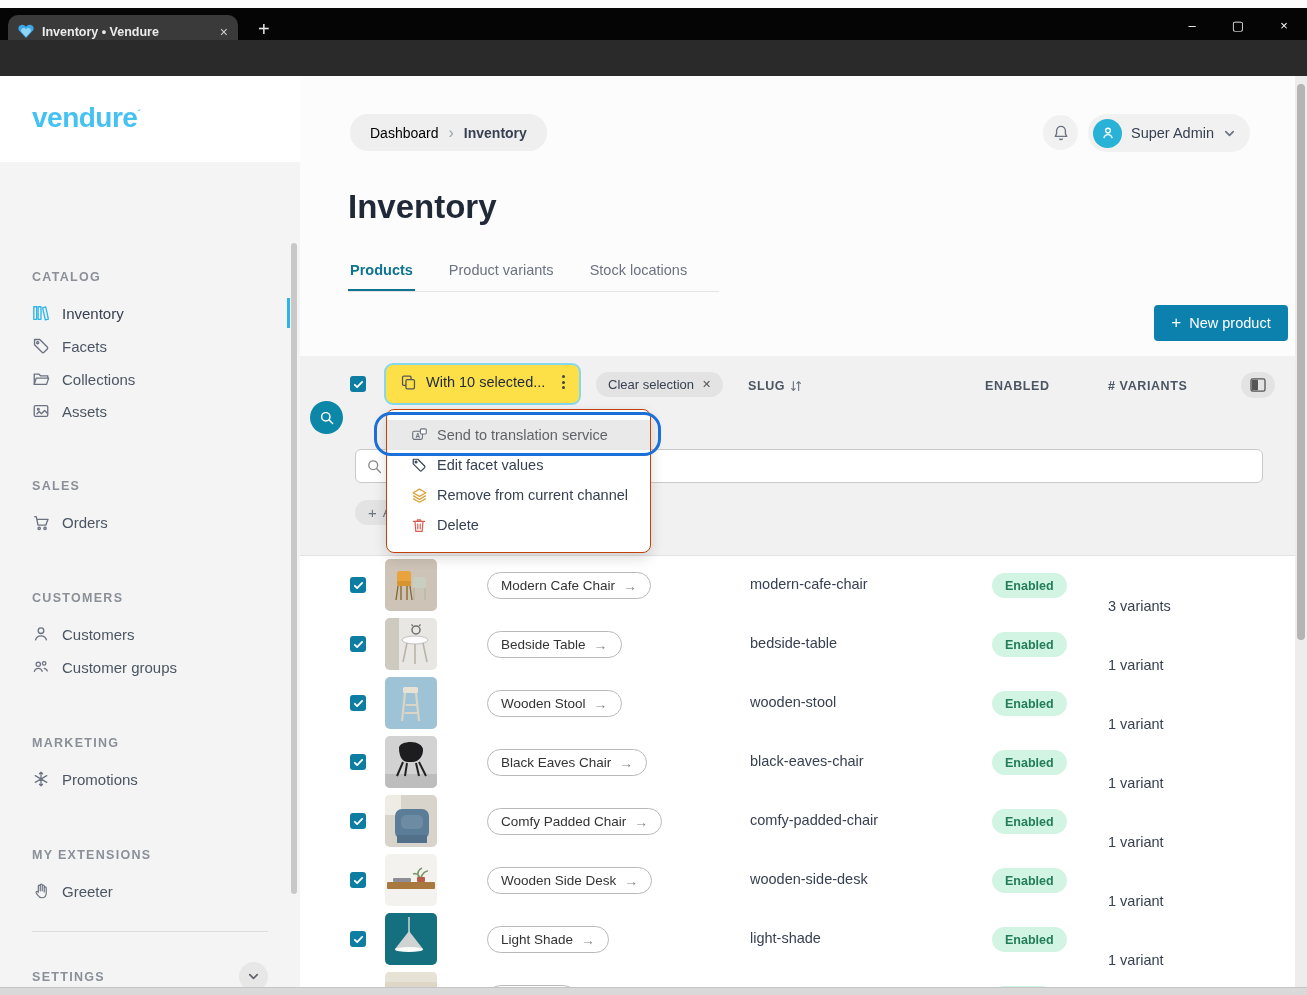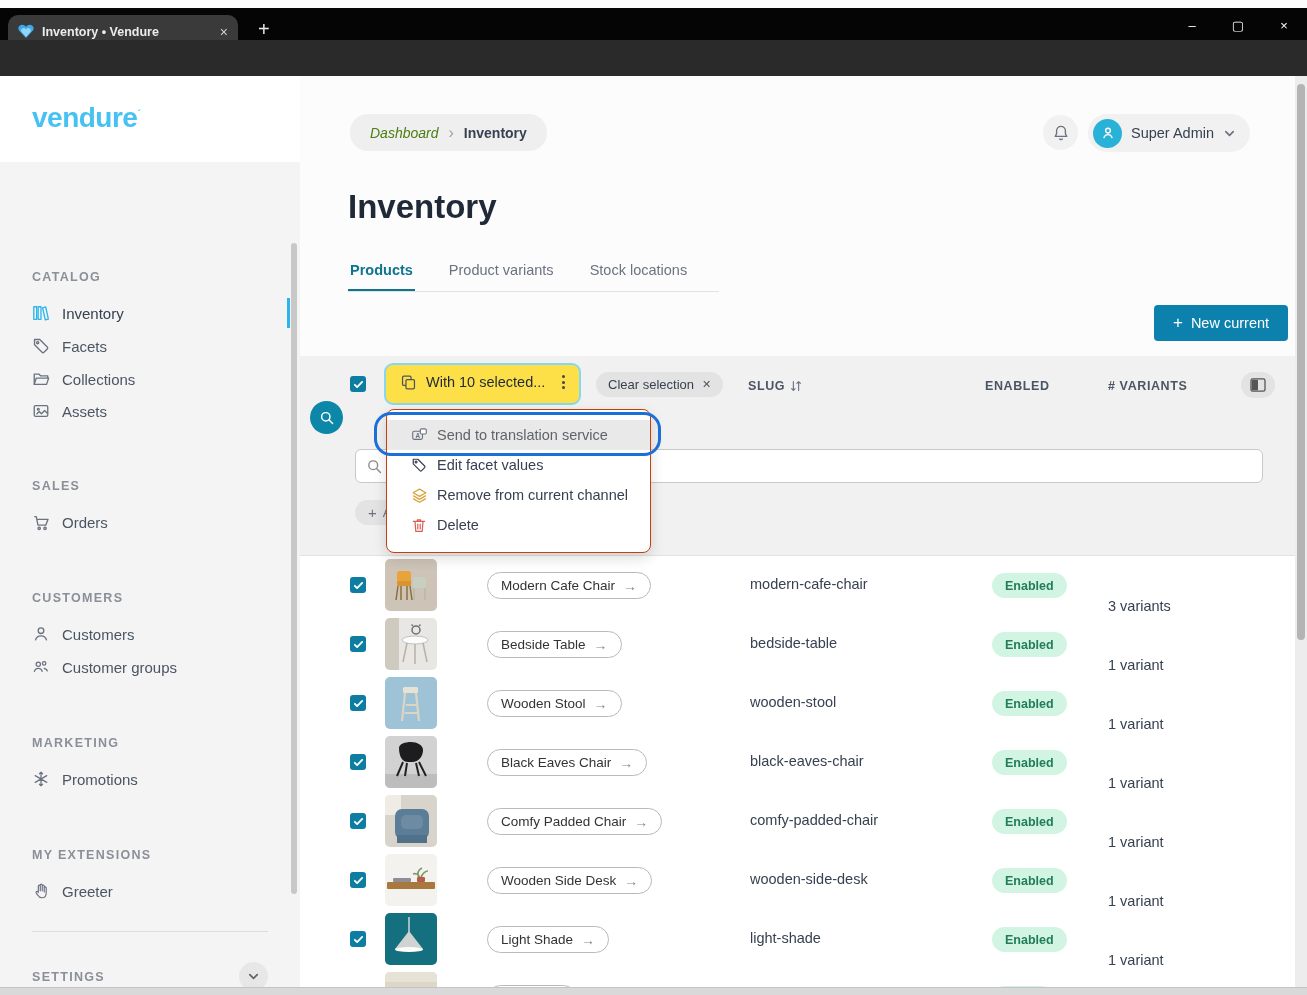--- a/index.html
+++ b/index.html
@@ -45,21 +45,21 @@
   .active-bar { position:absolute; left:287px; width:3px; height:30px; background:#2db5ea; }
   .nav-divider { position:absolute; left:32px; width:236px; height:1px; background:#dddddd; }
   .chev-pill { position:absolute; width:29px; height:29px; border-radius:50%; background:#e7e7e7;
                display:flex; align-items:center; justify-content:center; color:#5f6368; cursor:pointer; }
   .side-scroll { position:absolute; left:291px; top:81px; width:6px; height:651px; background:#c8c8c8; border-radius:3px; }
 
   
   .main { position:absolute; left:300px; top:76px; width:995px; height:919px; background:#fcfcfc; }
   .breadcrumb { position:absolute; left:50px; top:38px; height:37px; background:#efefef; border-radius:18px;
                 display:flex; align-items:center; gap:10px; padding:0 20px; font-size:14px; }
-  .bc-root { color:#4d7c0f; cursor:pointer;font-style:italic; }
+  .bc-root { color:#000000; cursor:pointer; }
   .bc-sep { color:#9ca3af; font-size:16px; }
   .bc-cur { color:#374151; font-weight:600; }
   .bell-btn { position:absolute; left:743px; top:39px; width:35px; height:35px; border-radius:50%;
               background:#f1f1f1; display:flex; align-items:center; justify-content:center; color:#6b7280; cursor:pointer; }
   .user-pill { position:absolute; left:788px; top:38px; height:38px; border-radius:19px; background:#f1f1f1;
                display:flex; align-items:center; gap:9px; padding:0 14px 0 5px; cursor:pointer; }
   .user-avatar { width:29px; height:29px; border-radius:50%; background:#29b2d8; display:flex; align-items:center;
                  justify-content:center; color:#fff; }
   .user-name { font-size:14.5px; color:#374151; }
   .user-chev { color:#6b7280; }
@@ -357,21 +357,21 @@
     <div class="page-title">Inventory</div>
 
     <div class="tabs">
       <div class="tabbtn active">Products</div>
       <div class="tabbtn">Product variants</div>
       <div class="tabbtn">Stock locations</div>
     </div>
 
     <button class="new-product">
       <span style="font-size:17px;">+</span>
-      <span>New current</span>
+      <span>New product</span>
     </button>
 
     <div class="gray-zone"></div>
 
     <div class="checkbox bulk-check">
       <svg width="11" height="11" viewBox="0 0 12 12" fill="none" stroke="#fff" stroke-width="2" stroke-linecap="round" stroke-linejoin="round">
           <path d="M2 6.3l2.5 2.5L10 3.2"></path>
         </svg>
     </div>
 

